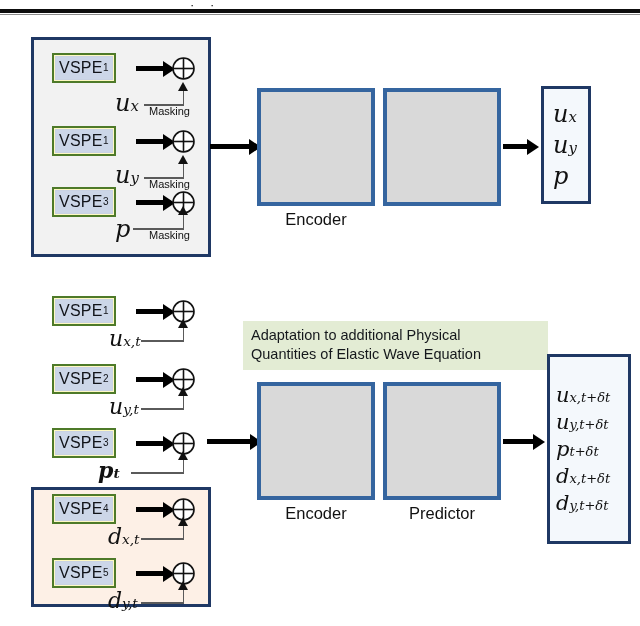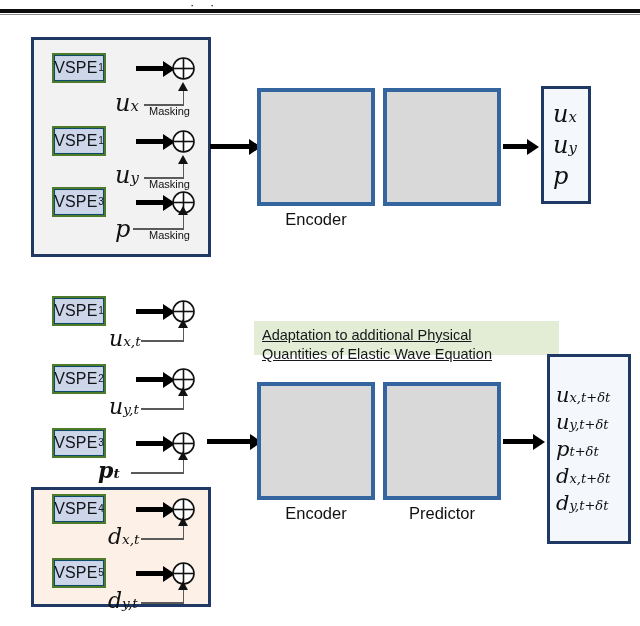--- a/index.html
+++ b/index.html
@@ -45,24 +45,24 @@
     border:3px solid #1f3864;
     box-sizing:border-box;
   }
   .group-gray{ background:#f2f2f2; }
   .group-peach{ background:#fdf0e6; }
 
   
   .vspe{
     position:absolute;
     box-sizing:border-box;
-    width:54px;
+    width:64px;
     height:30px;
     border:2px solid #4e7a29;
-    background:#0c4a6e;
+    background:#fef9c3;
     padding:1px;
   }
   .vspe-inner{
     width:100%;
     height:100%;
     box-sizing:border-box;
     border:1px solid #c9d2e3;
     background:#ccd6e8;
     display:flex;
     align-items:center;
@@ -384,21 +384,21 @@
       </svg>
   </div>
   <div class="conn-h" style="left:141px; top:602px; width:43px;"></div>
   <div class="conn-v" style="left:182.5px; top:589px; height:14px;"></div>
   <div class="mathlabel" style="left:108px; top:590px; font-size:22px;">
     <span>d</span><span class="sub">y,t</span>
   </div>
 
   <div class="arrow-h" style="left:207px; top:439px; width:44px;"></div>
 
-  <div class="stage-header" style="left:254px; top:321px; width:305px; height:34px;text-decoration:underline;">Adaptation to additional Physical
+  <div class="stage-header" style="left:243px; top:321px; width:305px; height:49px;">Adaptation to additional Physical
 Quantities of Elastic Wave Equation</div>
 
   <div class="model-box" style="left:257px; top:382px; width:118px; height:118px;"></div>
   <div class="model-caption" style="left:257px; top:505px; width:118px;">Encoder</div>
 
   <div class="model-box" style="left:383px; top:382px; width:118px; height:118px;"></div>
   <div class="model-caption" style="left:383px; top:505px; width:118px;">Predictor</div>
 
   <div class="arrow-h" style="left:503px; top:439px; width:31px;"></div>
 

